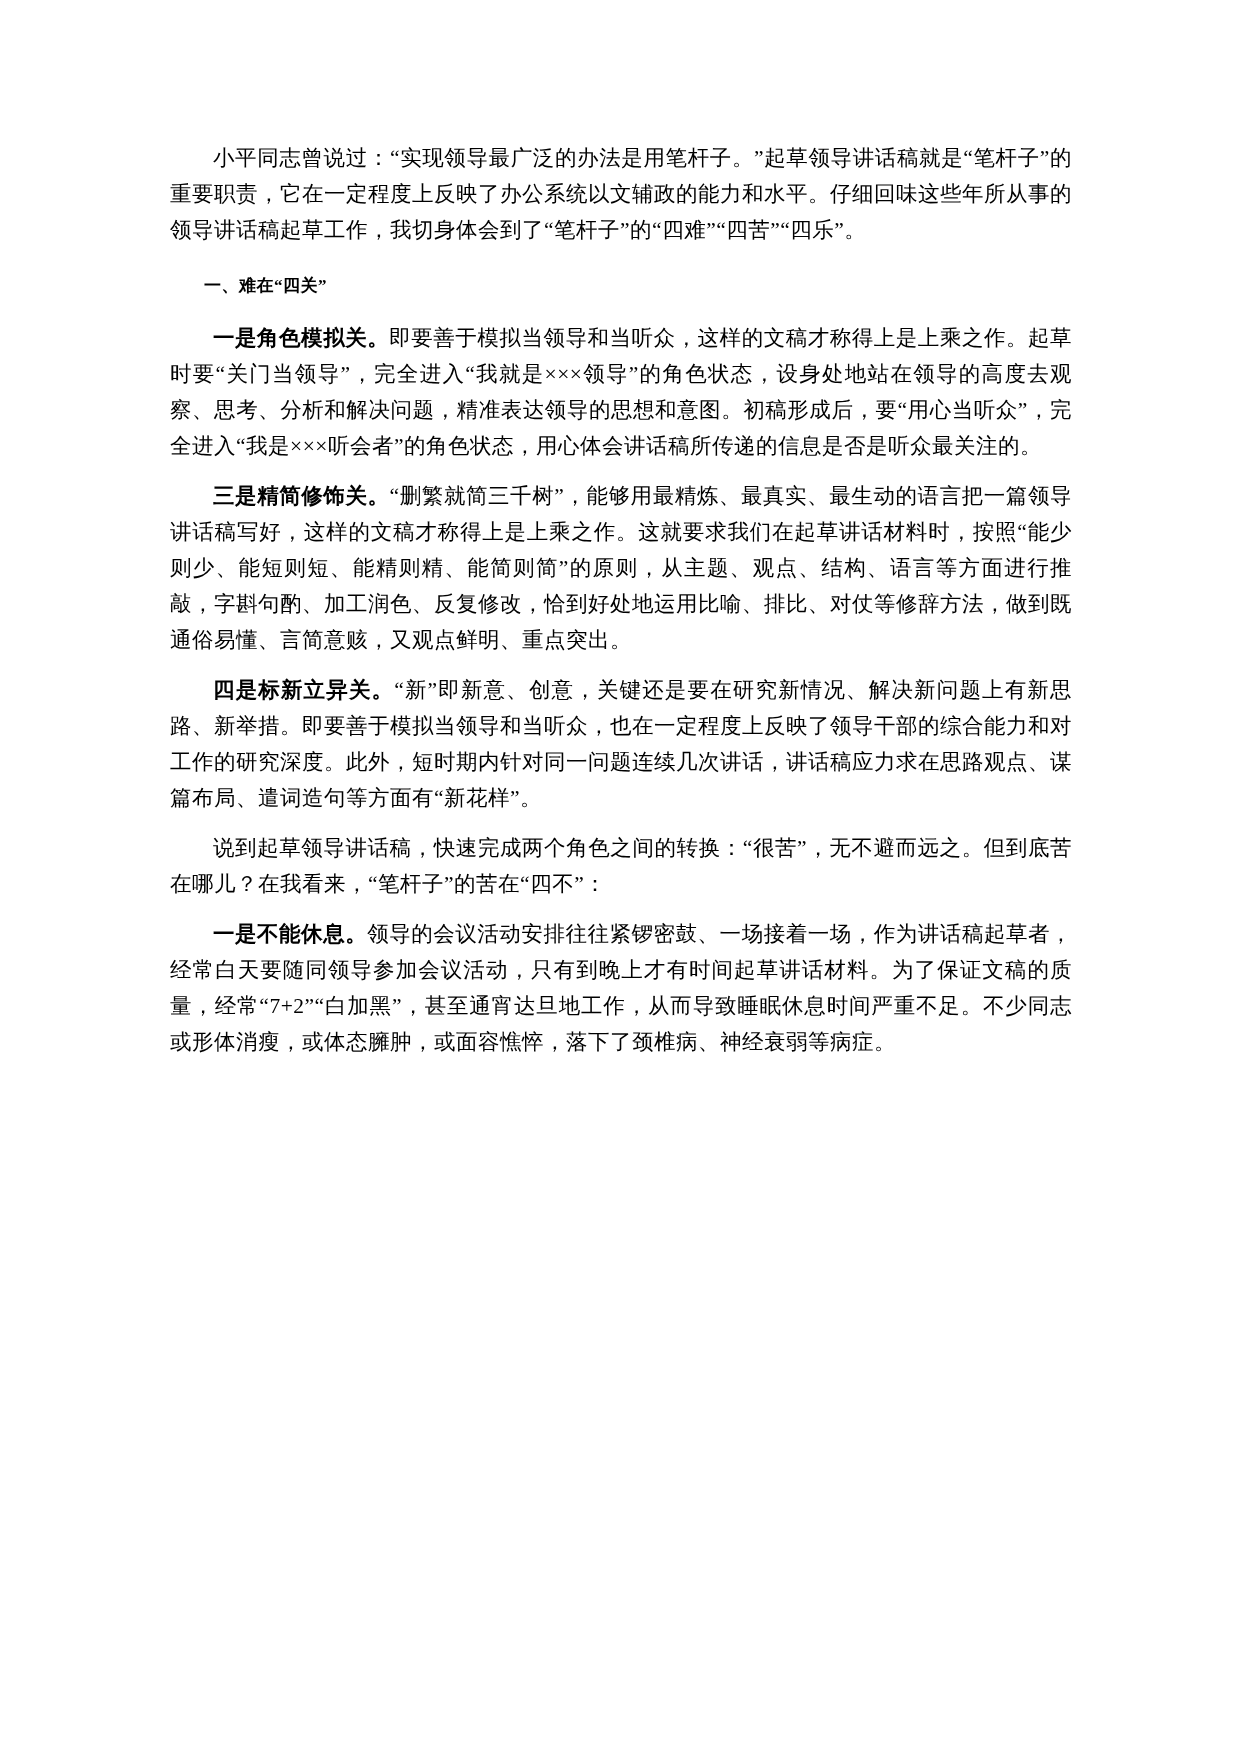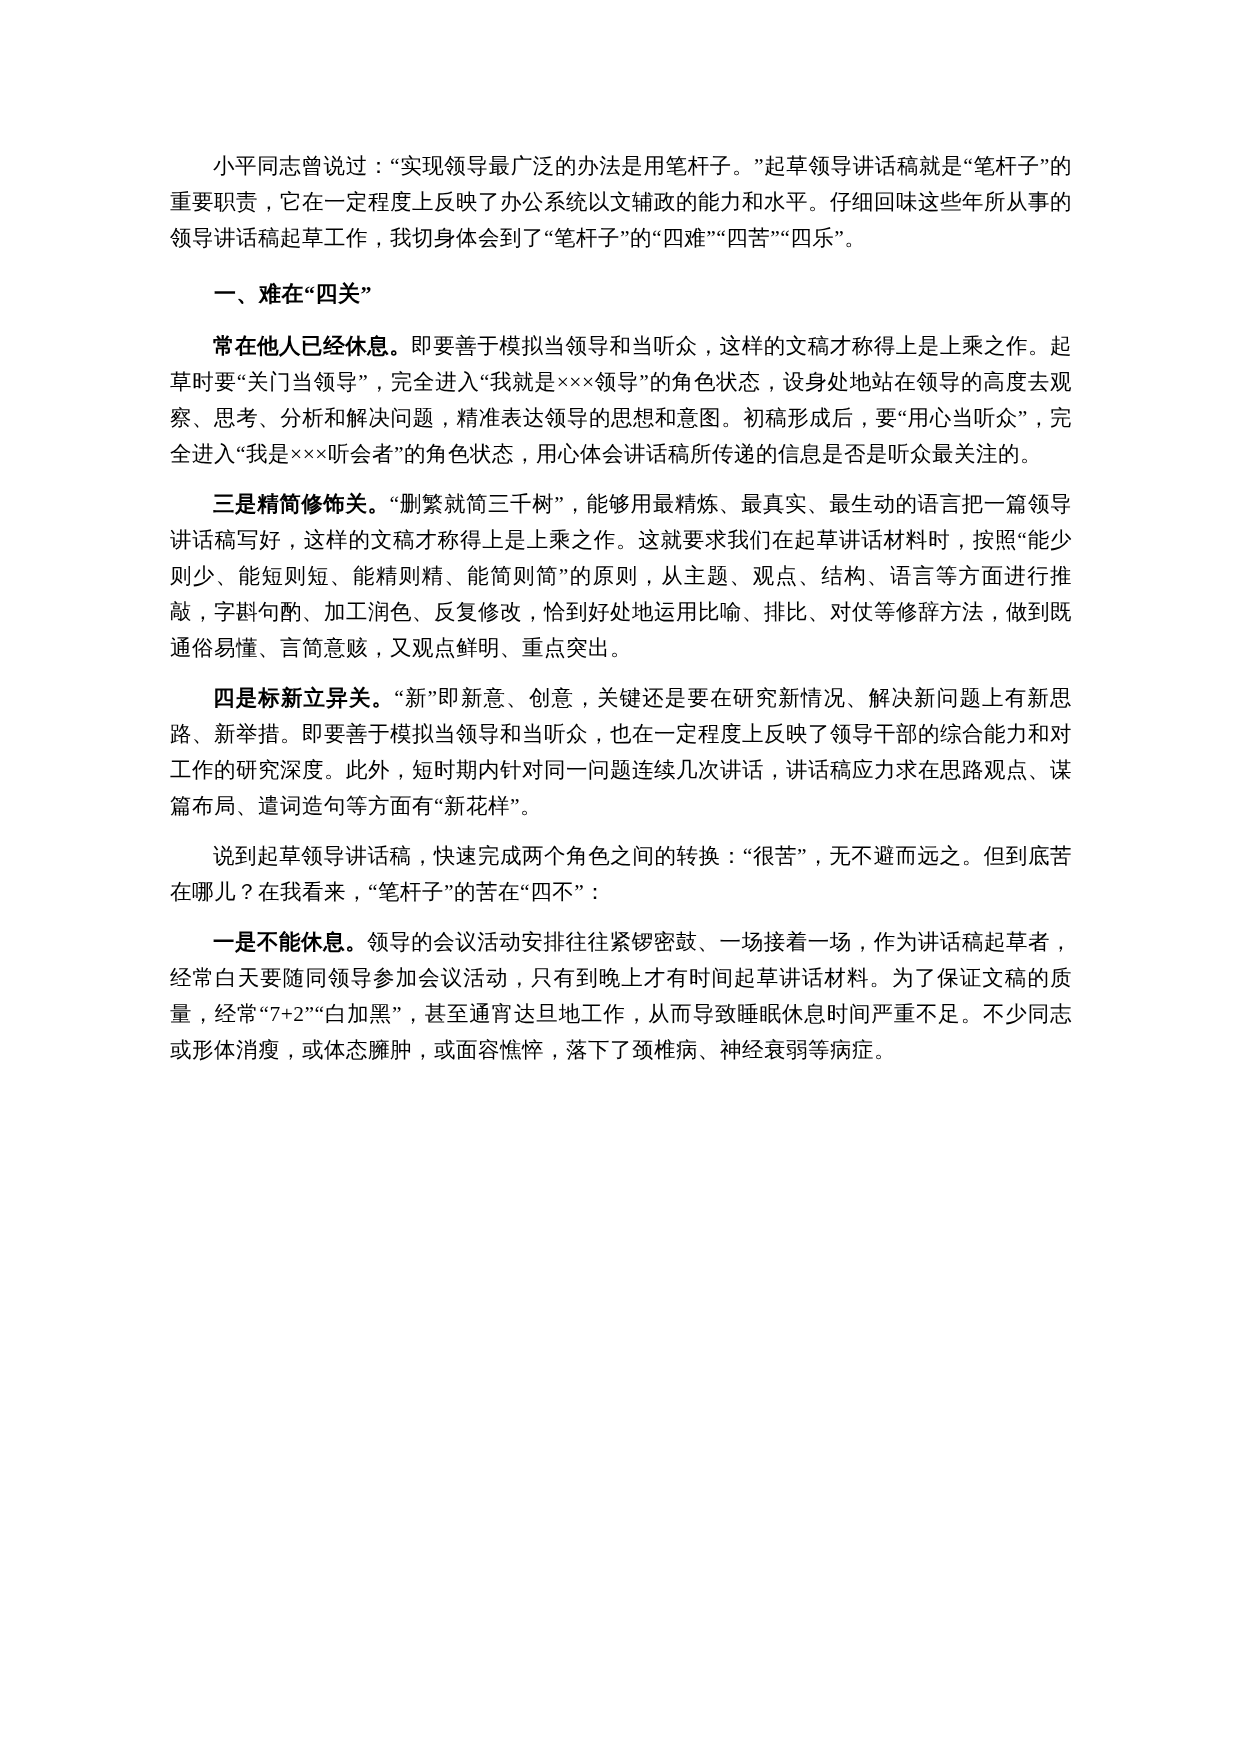--- a/index.html
+++ b/index.html
@@ -16,51 +16,51 @@
     font-family: "Liberation Serif", "DejaVu Serif", serif;
     color: #000000;
   }
   .content {
     position: absolute;
     left: 170px;
     top: 140px;
     width: 902px;
   }
   .para {
-    margin: 8px 0 14px 0;
+    margin: 0 0 14px 0;
     font-size: 21.5px;
     line-height: 36px;
     text-align: justify;
     text-indent: 2em;
     letter-spacing: 0.5px;
   }
   .heading {
     margin: 20px 0 16px 0;
-    font-size: 22px;
+    font-size: 17px;
     line-height: 36px;
     font-weight: bold;
     text-indent: 2em;
     letter-spacing: 0.5px;
   }
   .lead {
     font-weight: bold;
   }
 </style>
 </head>
 <body>
 
 <div class="page">
   <div class="content">
 
     <p class="para">小平同志曾说过：“实现领导最广泛的办法是用笔杆子。”起草领导讲话稿就是“笔杆子”的重要职责，它在一定程度上反映了办公系统以文辅政的能力和水平。仔细回味这些年所从事的领导讲话稿起草工作，我切身体会到了“笔杆子”的“四难”“四苦”“四乐”。</p>
 
     <h2 class="heading">一、难在“四关”</h2>
 
 
-    <p class="para"><strong class="lead">常在他人已经休息。</strong><span>即要善于模拟当领导和当听众，这样的文稿才称得上是上乘之作。起草时要“关门当领导”，完全进入“我就是×××领导”的角色状态，设身处地站在领导的高度去观察、思考、分析和解决问题，精准表达领导的思想和意图。初稿形成后，要“用心当听众”，完全进入“我是×××听会者”的角色状态，用心体会讲话稿所传递的信息是否是听众最关注的。</span></p>
+    <p class="para"><strong class="lead">一是角色模拟关。</strong><span>即要善于模拟当领导和当听众，这样的文稿才称得上是上乘之作。起草时要“关门当领导”，完全进入“我就是×××领导”的角色状态，设身处地站在领导的高度去观察、思考、分析和解决问题，精准表达领导的思想和意图。初稿形成后，要“用心当听众”，完全进入“我是×××听会者”的角色状态，用心体会讲话稿所传递的信息是否是听众最关注的。</span></p>
 
 
     <p class="para"><strong class="lead">三是精简修饰关。</strong><span>“删繁就简三千树”，能够用最精炼、最真实、最生动的语言把一篇领导讲话稿写好，这样的文稿才称得上是上乘之作。这就要求我们在起草讲话材料时，按照“能少则少、能短则短、能精则精、能简则简”的原则，从主题、观点、结构、语言等方面进行推敲，字斟句酌、加工润色、反复修改，恰到好处地运用比喻、排比、对仗等修辞方法，做到既通俗易懂、言简意赅，又观点鲜明、重点突出。</span></p>
 
     <p class="para"><strong class="lead">四是标新立异关。</strong><span>“新”即新意、创意，关键还是要在研究新情况、解决新问题上有新思路、新举措。即要善于模拟当领导和当听众，也在一定程度上反映了领导干部的综合能力和对工作的研究深度。此外，短时期内针对同一问题连续几次讲话，讲话稿应力求在思路观点、谋篇布局、遣词造句等方面有“新花样”。</span></p>
 
 
     <p class="para">说到起草领导讲话稿，快速完成两个角色之间的转换：“很苦”，无不避而远之。但到底苦在哪儿？在我看来，“笔杆子”的苦在“四不”：</p>
 
     <p class="para"><strong class="lead">一是不能休息。</strong><span>领导的会议活动安排往往紧锣密鼓、一场接着一场，作为讲话稿起草者，经常白天要随同领导参加会议活动，只有到晚上才有时间起草讲话材料。为了保证文稿的质量，经常“7+2”“白加黑”，甚至通宵达旦地工作，从而导致睡眠休息时间严重不足。不少同志或形体消瘦，或体态臃肿，或面容憔悴，落下了颈椎病、神经衰弱等病症。</span></p>

